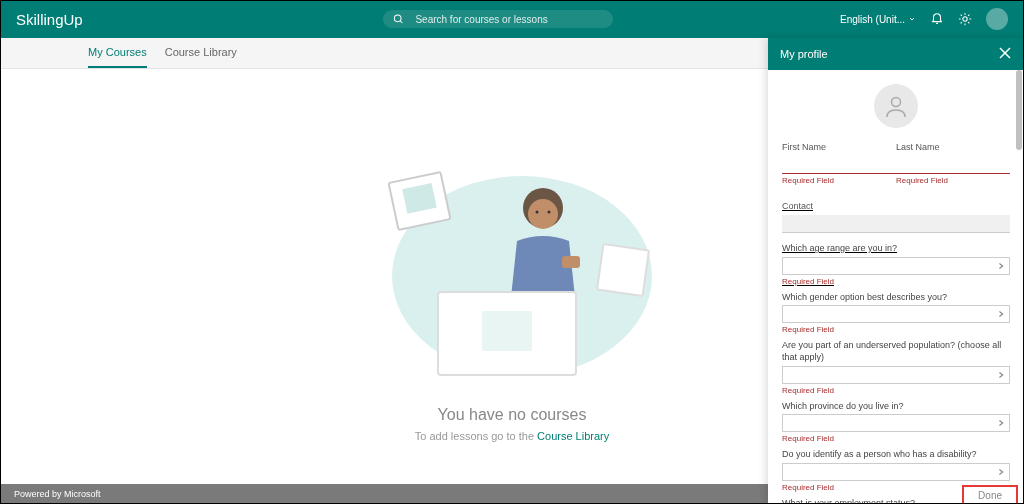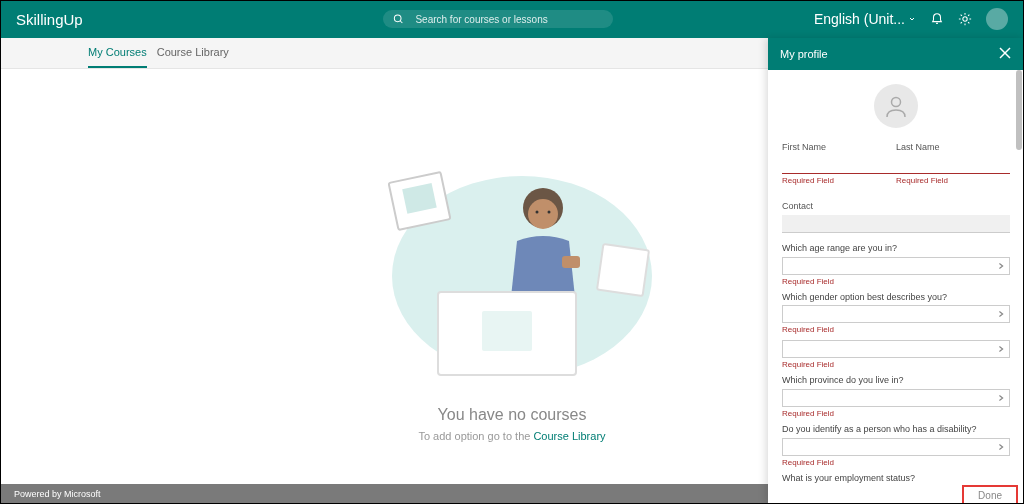--- a/index.html
+++ b/index.html
@@ -6,28 +6,28 @@
 body { font-family: "Segoe UI", -apple-system, sans-serif; background: #fff; width: 1024px; height: 504px; overflow: hidden; position: relative; }
 
 
 .header { background: #007d74; height: 38px; display: flex; align-items: center; padding: 0 16px; color: #fff; }
 .logo { font-size: 15px; font-weight: 400; display: flex; align-items: center; }
 .search-container { margin-left: 300px; display: flex; align-items: center; background: rgba(255,255,255,0.12); border-radius: 9px; padding: 3px 10px; width: 230px; }
 .search-icon { width: 12px; height: 12px; margin-right: 12px; }
 .search-input { background: transparent; border: none; color: #fff; font-size: 10px; width: 100%; outline: none; }
 .search-input::placeholder { color: rgba(255,255,255,0.85); }
 .header-right { margin-left: auto; display: flex; align-items: center; gap: 14px; }
-.lang-selector { font-size: 14px; display: flex; align-items: center; gap: 3px; cursor: pointer; }
+.lang-selector { font-size: 10px; display: flex; align-items: center; gap: 3px; cursor: pointer; }
 .chevron-down { width: 8px; height: 8px; }
 .header-icon { width: 14px; height: 14px; cursor: pointer; }
 .avatar-small { width: 22px; height: 22px; background: rgba(255,255,255,0.35); border-radius: 50%; cursor: pointer; }
 
 
 .tabs-container { background: #f5f5f5; padding: 0 88px; border-bottom: 1px solid #e5e5e5; }
-.tabs { display: flex; gap: 10px; }
+.tabs { display: flex; gap: 18px; }
 .tab { font-size: 11px; color: #666; padding: 8px 0; cursor: pointer; }
 .tab.active { color: #007d74; border-bottom: 2px solid #007d74; font-weight: 500; }
 
 
 .main { position: relative; height: 430px; display: flex; flex-direction: column; align-items: center; justify-content: center; padding-top: 30px; }
 .illustration { width: 280px; height: 220px; position: relative; }
 .illust-bg { position: absolute; width: 260px; height: 200px; background: #daf0ee; border-radius: 50%; top: 20px; left: 20px; }
 .illust-person { position: absolute; width: 120px; height: 140px; left: 115px; top: 30px; }
 .illust-card1 { position: absolute; width: 55px; height: 50px; background: #fff; border: 2px solid #ccc; left: 20px; top: 20px; transform: rotate(-12deg); border-radius: 3px; }
 .illust-card1-inner { width: 30px; height: 25px; background: #cfe9e6; margin: 8px auto; }
@@ -50,21 +50,21 @@
 .profile-scroll-track { position: absolute; right: 2px; top: 0; width: 6px; height: 100%; }
 .profile-scroll-thumb { width: 6px; height: 80px; background: #c0c0c0; border-radius: 3px; }
 .profile-avatar { width: 44px; height: 44px; background: #e8e8e8; border-radius: 50%; margin: 4px auto 14px; display: flex; align-items: center; justify-content: center; }
 .name-row { display: flex; }
 .name-col { flex: 1; }
 .form-label { font-size: 9px; color: #555; display: block; margin-bottom: 2px; }
 .form-input { width: 100%; border: none; border-bottom: 1.5px solid #a82b2b; padding: 3px 0; font-size: 10px; outline: none; height: 18px; }
 .form-input.grey { border-bottom: 1px solid #ccc; background: #f0f0f0; }
 .required-text { font-size: 8px; color: #a82b2b; margin-top: 2px; }
 .form-group { margin-bottom: 6px; }
-.form-group.mt { margin-top: 10px; }
+.form-group.mt { margin-top: 10px; text-decoration: underline; }
 .question-label { font-size: 9px; color: #444; margin-bottom: 2px; line-height: 1.3; }
 .select-field { width: 100%; border: 1px solid #ccc; height: 18px; font-size: 10px; padding: 0 4px; position: relative; display: flex; align-items: center; justify-content: flex-end; cursor: pointer; }
 .select-chevron { width: 8px; height: 8px; }
 .done-btn { position: absolute; bottom: -2px; right: 6px; border: 2px solid #e53935; padding: 3px 14px; font-size: 10px; color: #888; background: #fff; cursor: pointer; }
 .border-outer { border: 1px solid #000; width: 1024px; height: 504px; position: fixed; top: 0; left: 0; pointer-events: none; }
 </style>
 </head>
 <body>
 
 <div class="header">
@@ -118,21 +118,21 @@
       <path d="M30 55 Q56 45 82 55 L90 130 L22 130 Z" fill="#6e88b8"></path>
       <rect x="75" y="70" width="18" height="12" fill="#c08f6a" rx="3"></rect>
     </svg>
     <div class="illust-laptop">
         <div class="illust-laptop-screen"></div>
       </div>
     <div class="illust-paper"></div>
   </div>
   <div class="empty-title">You have no courses</div>
   <div class="empty-subtitle">
-    <span>To add option go to the </span><span class="empty-link">Course Library</span>
+    <span>To add lessons go to the </span><span class="empty-link">Course Library</span>
   </div>
 </div>
 
 <div class="footer">
   <span>Powered by Microsoft</span>
 </div>
 
 <div class="profile-panel">
   <div class="profile-header">
     <span>My profile</span>
@@ -181,20 +181,21 @@
     <div class="form-group">
       <div class="question-label">Which gender option best describes you?</div>
       <div class="select-field">
           <svg class="select-chevron" viewBox="0 0 10 10" fill="none" stroke="#888" stroke-width="1.5">
             <polyline points="3,2 7,5 3,8"></polyline>
           </svg>
         </div>
       <div class="required-text">Required Field</div>
     </div>
     <div class="form-group">
+      <div class="question-label">Are you part of an underserved population? (choose all that apply)</div>
       <div class="select-field">
           <svg class="select-chevron" viewBox="0 0 10 10" fill="none" stroke="#888" stroke-width="1.5">
             <polyline points="3,2 7,5 3,8"></polyline>
           </svg>
         </div>
       <div class="required-text">Required Field</div>
     </div>
     <div class="form-group">
       <div class="question-label">Which province do you live in?</div>
       <div class="select-field">

